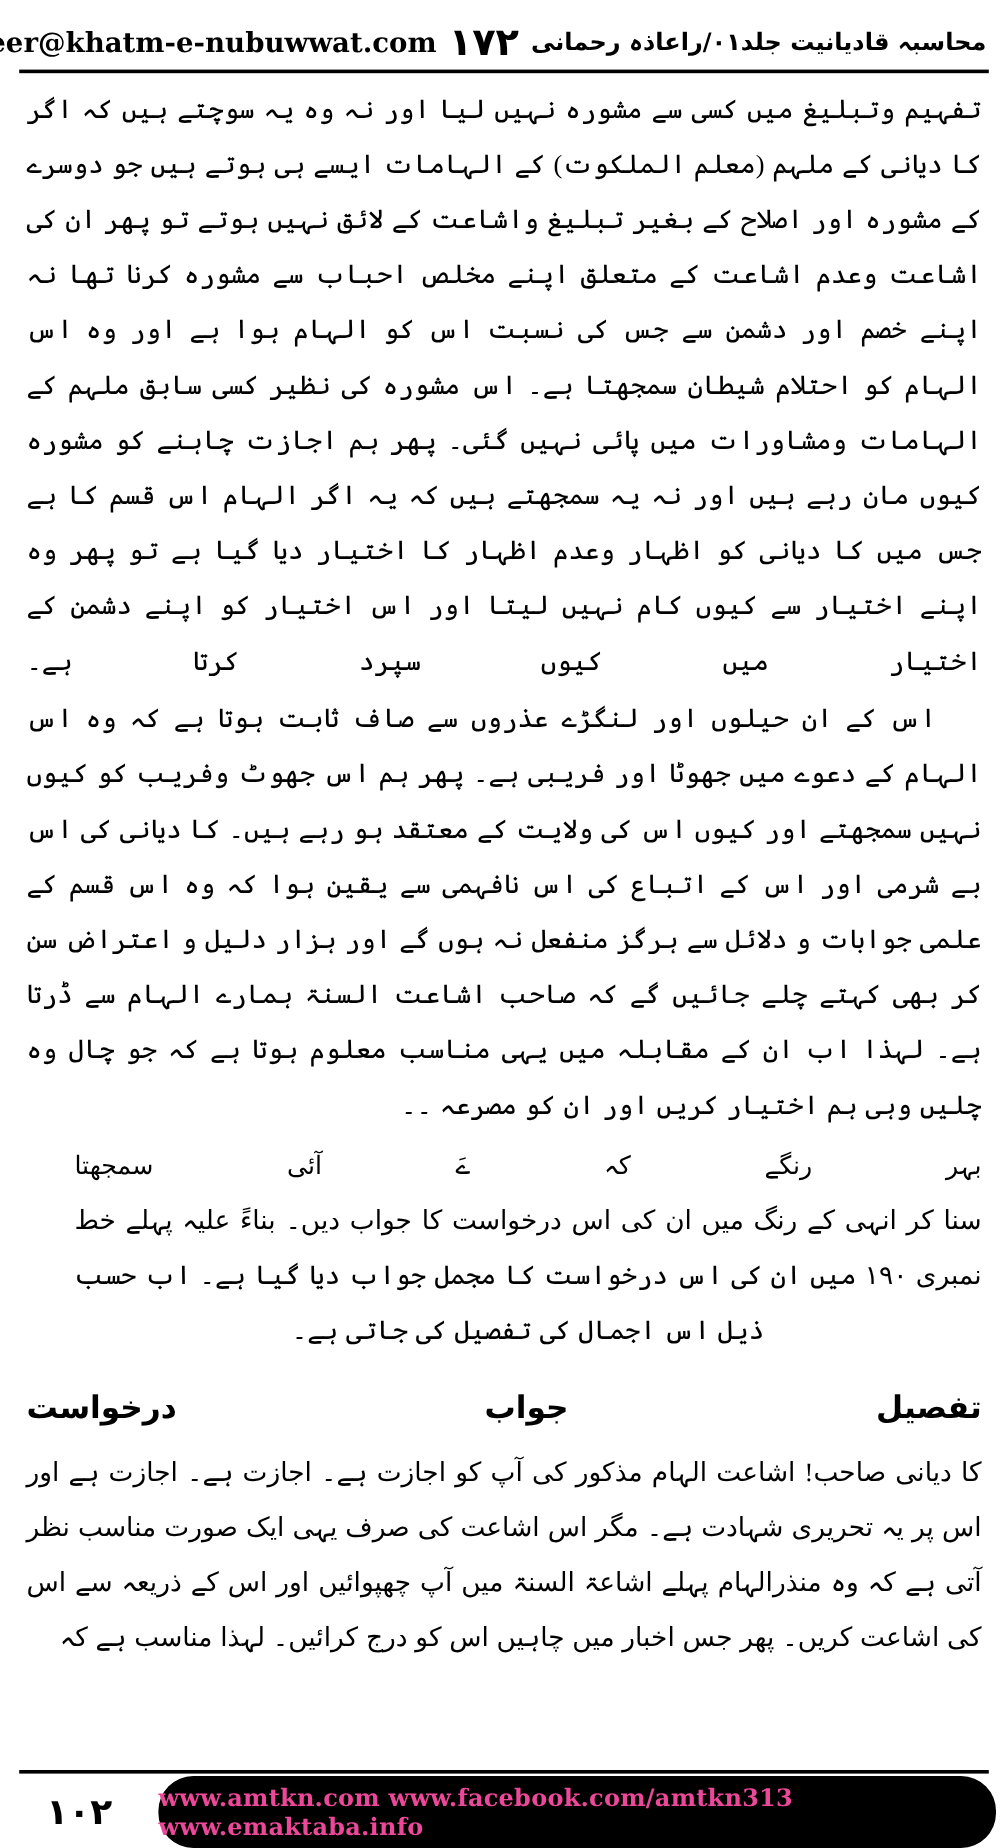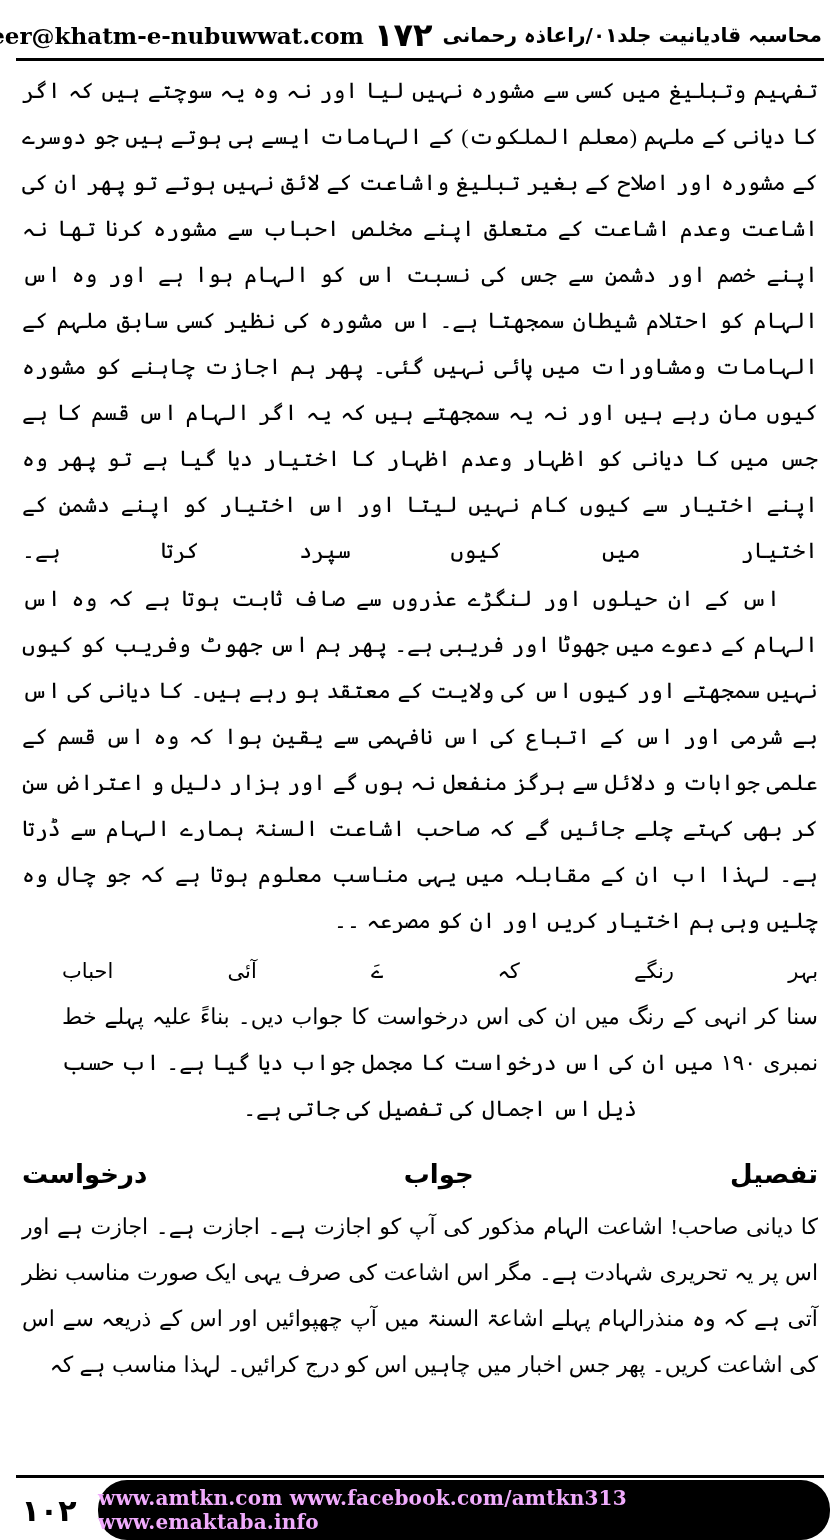--- a/index.html
+++ b/index.html
@@ -133,34 +133,34 @@
   .footer {
     position: absolute;
     left: 0;
     right: 0;
     bottom: 0;
     height: 60px;
     display: flex;
     align-items: stretch;
   }
   .footer-page {
-    width: 98px;
+    width: 132px;
     display: flex;
     align-items: center;
     justify-content: center;
     font-family: "DejaVu Sans", sans-serif;
     font-size: 30px;
     font-weight: bold;
     color: #000;
     background: #fff;
   }
   .footer-bar {
     flex: 1;
     background: #000;
-    color: #f0abfc;
+    color: #ec4899;
     display: flex;
     align-items: center;
     justify-content: center;
     font-family: "DejaVu Serif", "Liberation Serif", serif;
     font-size: 20px;
     font-weight: bold;
     letter-spacing: 0.2px;
     margin-right: 10px;
     border-radius: 29px;
   }
@@ -177,21 +177,21 @@
   </div>
 
   <div class="rule-top"></div>
 
   <div class="content">
 
     <p class="para">تفہیم وتبلیغ میں کسی سے مشورہ نہیں لیا اور نہ وہ یہ سوچتے ہیں کہ اگر کا دیانی کے ملہم (معلم الملکوت) کے الہامات ایسے ہی ہوتے ہیں جو دوسرے کے مشورہ اور اصلاح کے بغیر تبلیغ واشاعت کے لائق نہیں ہوتے تو پھر ان کی اشاعت وعدم اشاعت کے متعلق اپنے مخلص احباب سے مشورہ کرنا تھا نہ اپنے خصم اور دشمن سے جس کی نسبت اس کو الہام ہوا ہے اور وہ اس الہام کو احتلام شیطان سمجھتا ہے۔ اس مشورہ کی نظیر کسی سابق ملہم کے الہامات ومشاورات میں پائی نہیں گئی۔ پھر ہم اجازت چاہنے کو مشورہ کیوں مان رہے ہیں اور نہ یہ سمجھتے ہیں کہ یہ اگر الہام اس قسم کا ہے جس میں کا دیانی کو اظہار وعدم اظہار کا اختیار دیا گیا ہے تو پھر وہ اپنے اختیار سے کیوں کام نہیں لیتا اور اس اختیار کو اپنے دشمن کے اختیار میں کیوں سپرد کرتا ہے۔</p>
 
     <p class="para indent last-right">اس کے ان حیلوں اور لنگڑے عذروں سے صاف ثابت ہوتا ہے کہ وہ اس الہام کے دعوے میں جھوٹا اور فریبی ہے۔ پھر ہم اس جھوٹ وفریب کو کیوں نہیں سمجھتے اور کیوں اس کی ولایت کے معتقد ہو رہے ہیں۔ کا دیانی کی اس بے شرمی اور اس کے اتباع کی اس نافہمی سے یقین ہوا کہ وہ اس قسم کے علمی جوابات و دلائل سے ہرگز منفعل نہ ہوں گے اور ہزار دلیل و اعتراض سن کر بھی کہتے چلے جائیں گے کہ صاحب اشاعت السنۃ ہمارے الہام سے ڈرتا ہے۔ لہذا اب ان کے مقابلہ میں یہی مناسب معلوم ہوتا ہے کہ جو چال وہ چلیں وہی ہم اختیار کریں اور ان کو مصرعہ ۔۔</p>
 
-    <div class="verse">بہر رنگے کہ ےَ آئی احباب</div>
+    <div class="verse">بہر رنگے کہ ےَ آئی سمجھتا</div>
 
     <p class="para last-center">سنا کر انہی کے رنگ میں ان کی اس درخواست کا جواب دیں۔ بناءً علیہ پہلے خط نمبری ١٩٠ میں ان کی اس درخواست کا مجمل جواب دیا گیا ہے۔ اب حسب ذیل اس اجمال کی تفصیل کی جاتی ہے۔</p>
 
     <div class="subheading">تفصیل جواب درخواست</div>
 
     <p class="para last-right">کا دیانی صاحب! اشاعت الہام مذکور کی آپ کو اجازت ہے۔ اجازت ہے۔ اجازت ہے اور اس پر یہ تحریری شہادت ہے۔ مگر اس اشاعت کی صرف یہی ایک صورت مناسب نظر آتی ہے کہ وہ منذرالہام پہلے اشاعۃ السنۃ میں آپ چھپوائیں اور اس کے ذریعہ سے اس کی اشاعت کریں۔ پھر جس اخبار میں چاہیں اس کو درج کرائیں۔ لہذا مناسب ہے کہ</p>
 
   </div>
 
   <div class="rule-bottom"></div>

